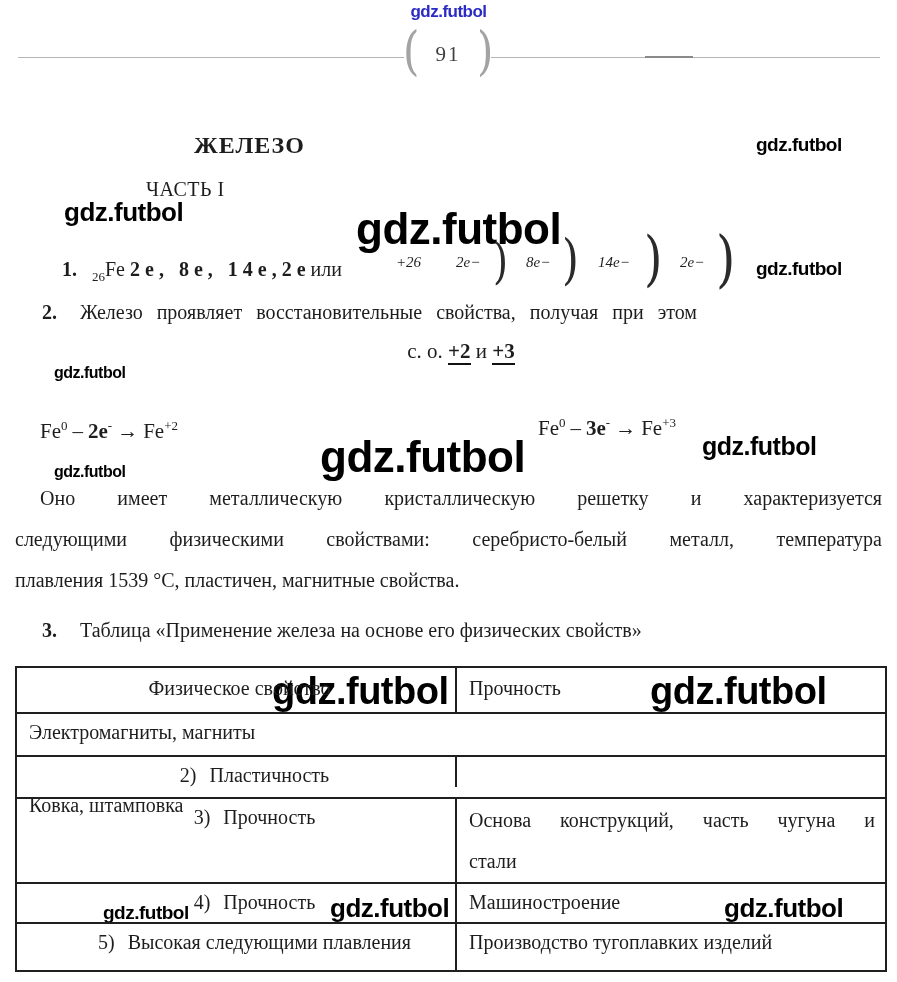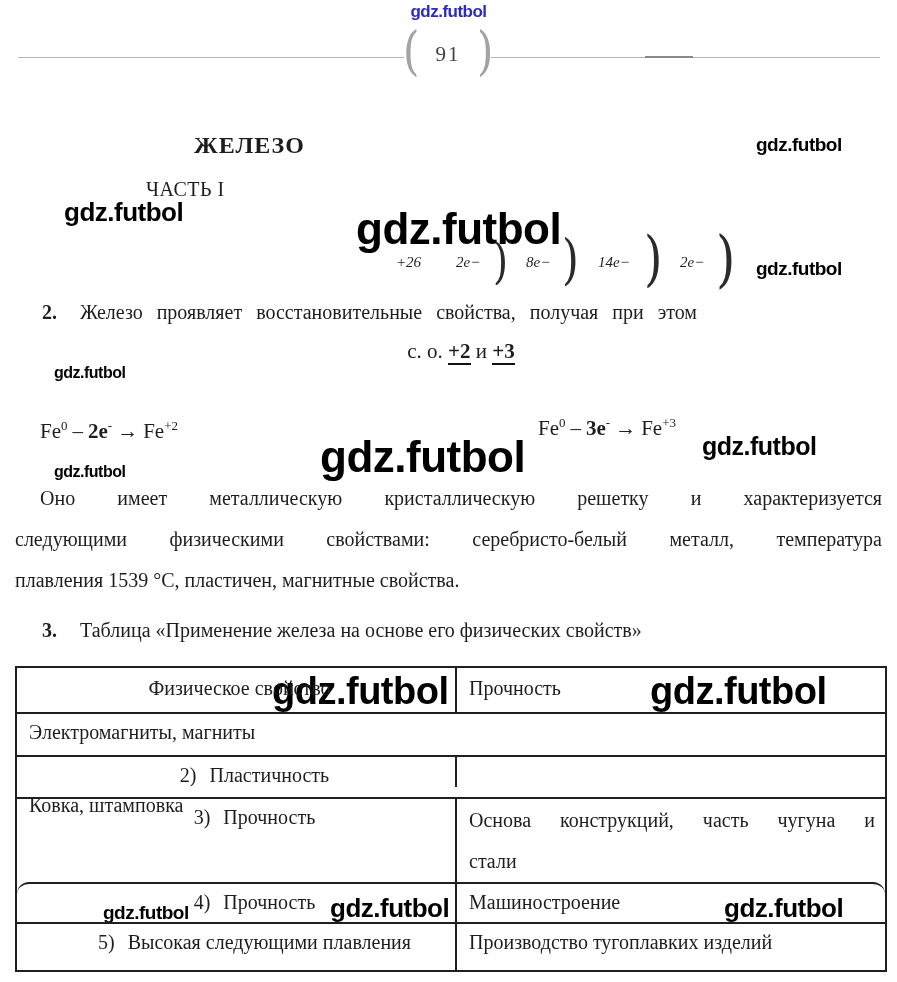--- a/index.html
+++ b/index.html
@@ -48,21 +48,21 @@
   .indent { padding-left:25px; box-sizing:border-box; }
   
   .tbl { position:absolute; left:15px; top:666px; width:868px; border:2px solid #1f1f1f; font-size:20px; }
   .trow { display:flex; }
   .trow + .trow { border-top:2px solid #1f1f1f; }
   .cl { width:440px; border-right:2px solid #1f1f1f; box-sizing:border-box; padding:7px 6px 0 43px;text-align:center; }
   .cr { flex:1; padding:7px 10px 0 12px; }
   .cl-h { padding-left:13px; padding-top:9px; }
   .rnum { display:inline-block; margin-right:13px; }
   .h-head { height:44px; } .h-r1 { height:41px; } .h-r2 { height:40px;flex-direction:column; }
-  .h-r3 { height:83px; } .h-r4 { height:38px;border-radius:12px; } .h-r5 { height:46px; }
+  .h-r3 { height:83px; } .h-r4 { height:38px; } .h-r5 { height:46px; }
   .jcell { height:28px; line-height:28px; overflow:hidden; text-align:justify; text-align-last:justify; }
   .jcell::after { content:""; display:inline-block; width:100%; height:0; }
   .cell-line2 { margin-top:13px; line-height:28px; }
   .eq { position:absolute; font-size:21px; white-space:nowrap; }
   .eq .sp { margin:0 5px; }
 </style>
 </head>
 <body>
 
 <div class="page">
@@ -85,20 +85,23 @@
   <div class="rule" style="left:18px; width:386px;"></div>
   <div class="rule" style="left:491px; width:389px;"></div>
   <div class="rule-dark" style="left:645px; width:48px;"></div>
   <span class="paren" style="left:403px; top:30px;">(</span>
   <span class="paren" style="left:477px; top:30px;">)</span>
   <div class="pagenum" style="left:425px; top:42px; width:46px; text-align:center;">91</div>
 
   <div class="doc title" style="left:146px; top:130px;">ЖЕЛЕЗО</div>
   <div class="doc part" style="left:146px; top:177px;">ЧАСТЬ I</div>
 
+  <div class="doc pre" style="left:42px; top:232px;">
+    <span class="num-marker">1.</span><span>&nbsp;&nbsp; </span><sub>26</sub><span>Fe</span><span> </span><b class="pre">2 е ,   8 е ,   1 4 е , 2 е</b><span> </span><span>или</span>
+  </div>
 
   <div class="diagram">
     <span class="dg-txt" style="left:6px; top:28px;">+26</span>
     <span class="dg-txt" style="left:66px; top:28px;">2e−</span>
     <span class="arc" style="left:103px; top:10px; font-size:48px;">)</span>
     <span class="dg-txt" style="left:136px; top:28px;">8e−</span>
     <span class="arc" style="left:172px; top:6px; font-size:54px;">)</span>
     <span class="dg-txt" style="left:208px; top:28px;">14e−</span>
     <span class="arc" style="left:254px; top:2px; font-size:59px;">)</span>
     <span class="dg-txt" style="left:290px; top:28px;">2e−</span>

